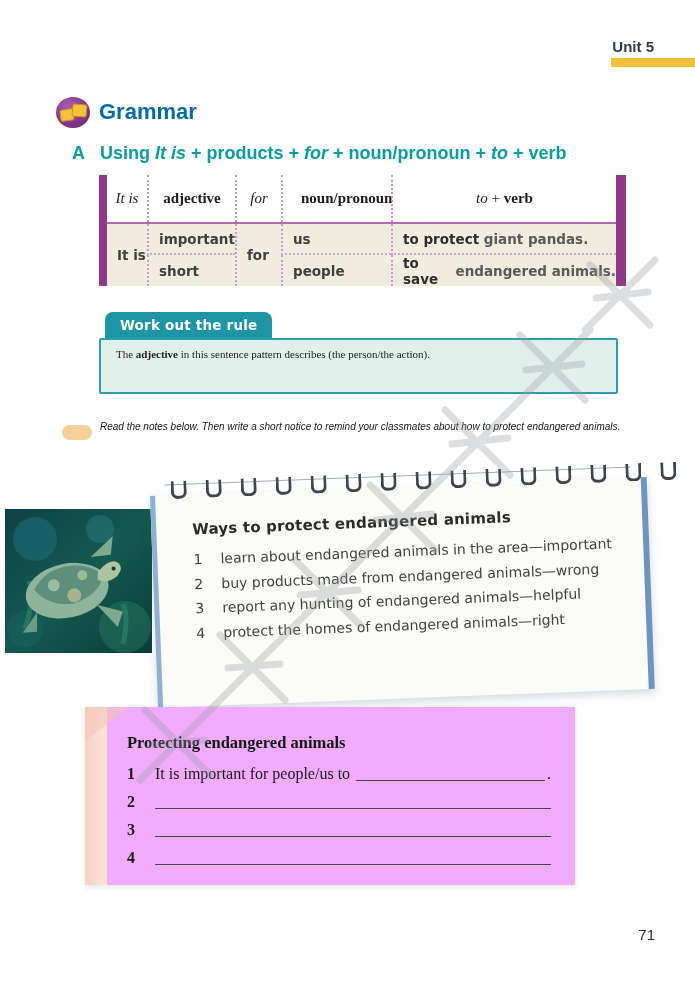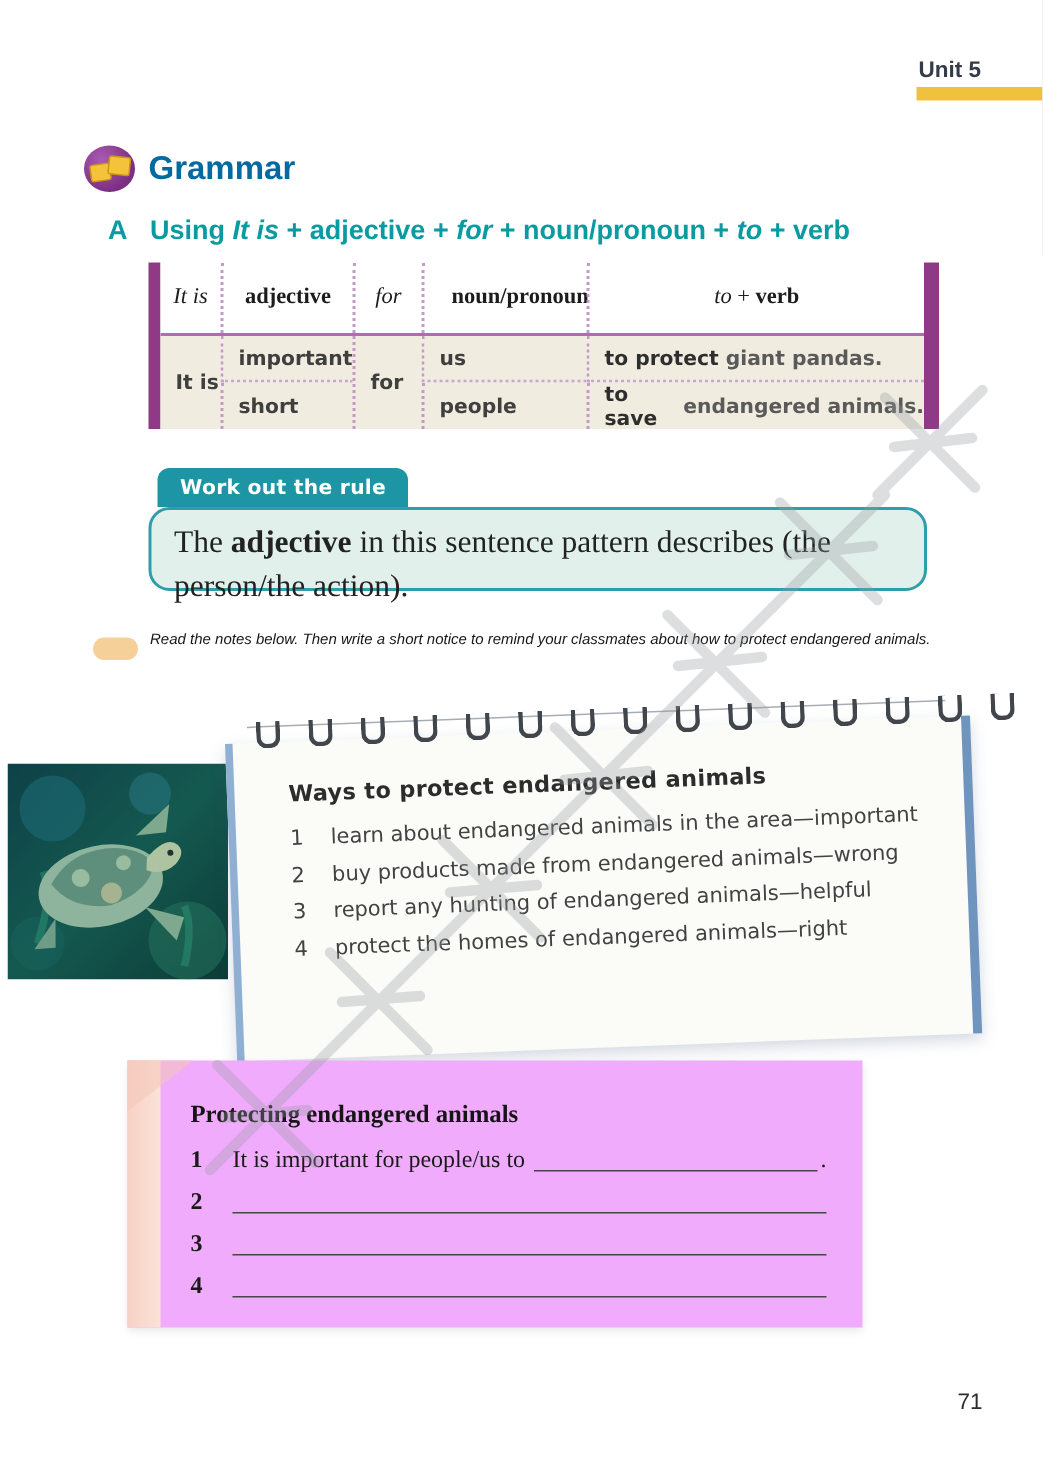--- a/index.html
+++ b/index.html
@@ -45,22 +45,22 @@
   .b-for{grid-column:3;grid-row:1/3;}
   .rowsep{border-bottom:2px dotted #c9a8ce;}
   .b-verb .vb{font-weight:700;color:#2e2e2e;}
   .b-verb .vr{font-weight:700;color:#5a5a5a;white-space:pre;}
 
   
   .rule-badge{position:absolute;left:105px;top:312px;height:26px;line-height:26px;padding:0 15px;
               background:#1e95a5;color:#ffffff;font-family:"DejaVu Sans",sans-serif;font-weight:bold;
               font-size:13.5px;border-radius:8px 8px 0 0;letter-spacing:.2px;}
   .rule-box{position:absolute;left:99px;top:338px;width:519px;height:56px;box-sizing:border-box;
-            background:#e2f0ec;border:2px solid #2f9eab;border-radius:14px;padding:7px 15px;
-            font-size:21px;color:#222222;line-height:1.4;}
+            background:#e2f0ec;border:2px solid #2f9eab;border-radius:2px;padding:7px 15px;
+            font-size:11px;color:#222222;line-height:1.4;}
   .rule-box b{font-weight:bold;}
 
   
   .marker{position:absolute;left:62px;top:425px;width:30px;height:15px;background:#f5d099;border-radius:8px;}
   .instr{position:absolute;left:100px;top:419px;width:552px;font-family:"Liberation Sans",sans-serif;
          font-style:italic;font-size:10px;color:#161616;line-height:1.5;}
 
   
   .turtle{position:absolute;left:5px;top:509px;width:147px;height:144px;}
 
@@ -109,21 +109,21 @@
   <div class="unit-label">Unit 5</div>
   <div class="unit-bar"></div>
 
   <div class="g-icon">
     <span class="pz1"></span>
       <span class="pz2"></span>
   </div>
   <div class="g-title">Grammar</div>
 
   <div class="sec-label">A</div>
-  <div class="sec-title"><span>Using </span><span class="it">It is</span><span> + adjective + </span><span class="it">for</span><span> + noun/pronoun + </span><span class="it">to</span><span> + verb</span>
+  <div class="sec-title"><span>Using </span><span class="it">It is</span><span> + products + </span><span class="it">for</span><span> + noun/pronoun + </span><span class="it">to</span><span> + verb</span>
   </div>
 
   <div class="gtable">
     <div class="t-head">
       <div class="h-itis">It is</div>
       <div class="h-adj csep">adjective</div>
       <div class="h-for csep">for</div>
       <div class="h-noun csep">
         <span>noun/pronoun</span>
       </div>

